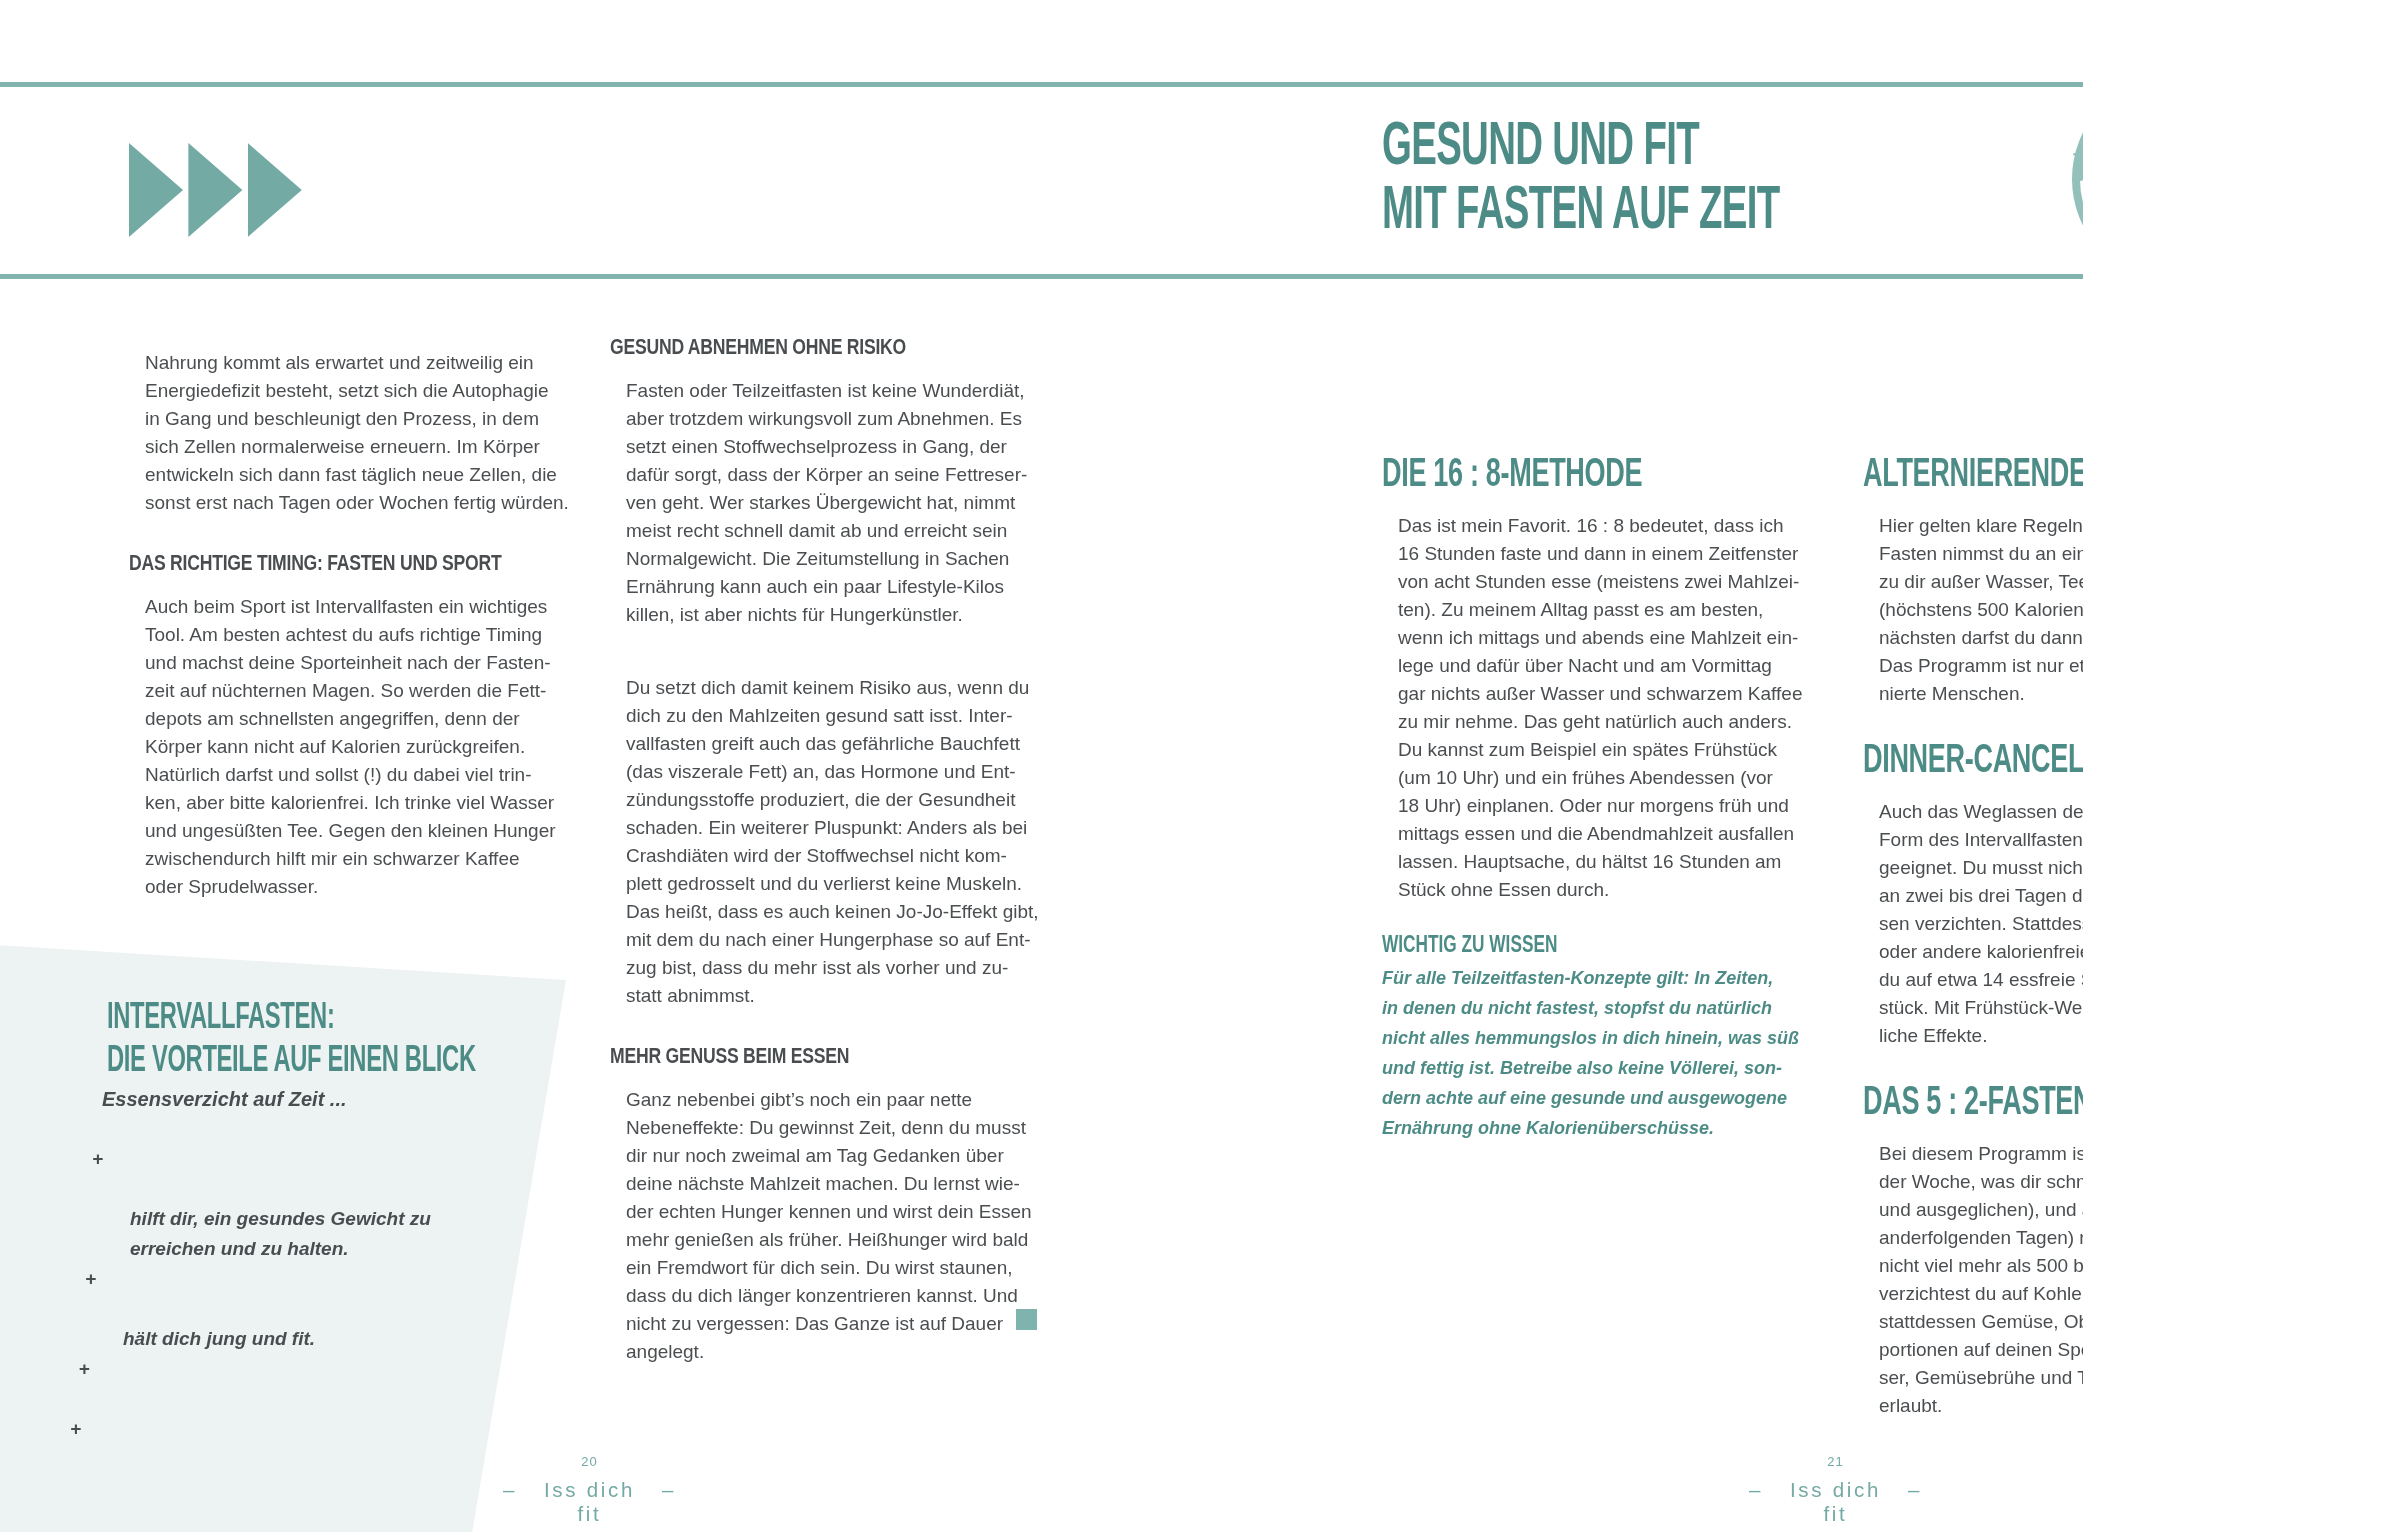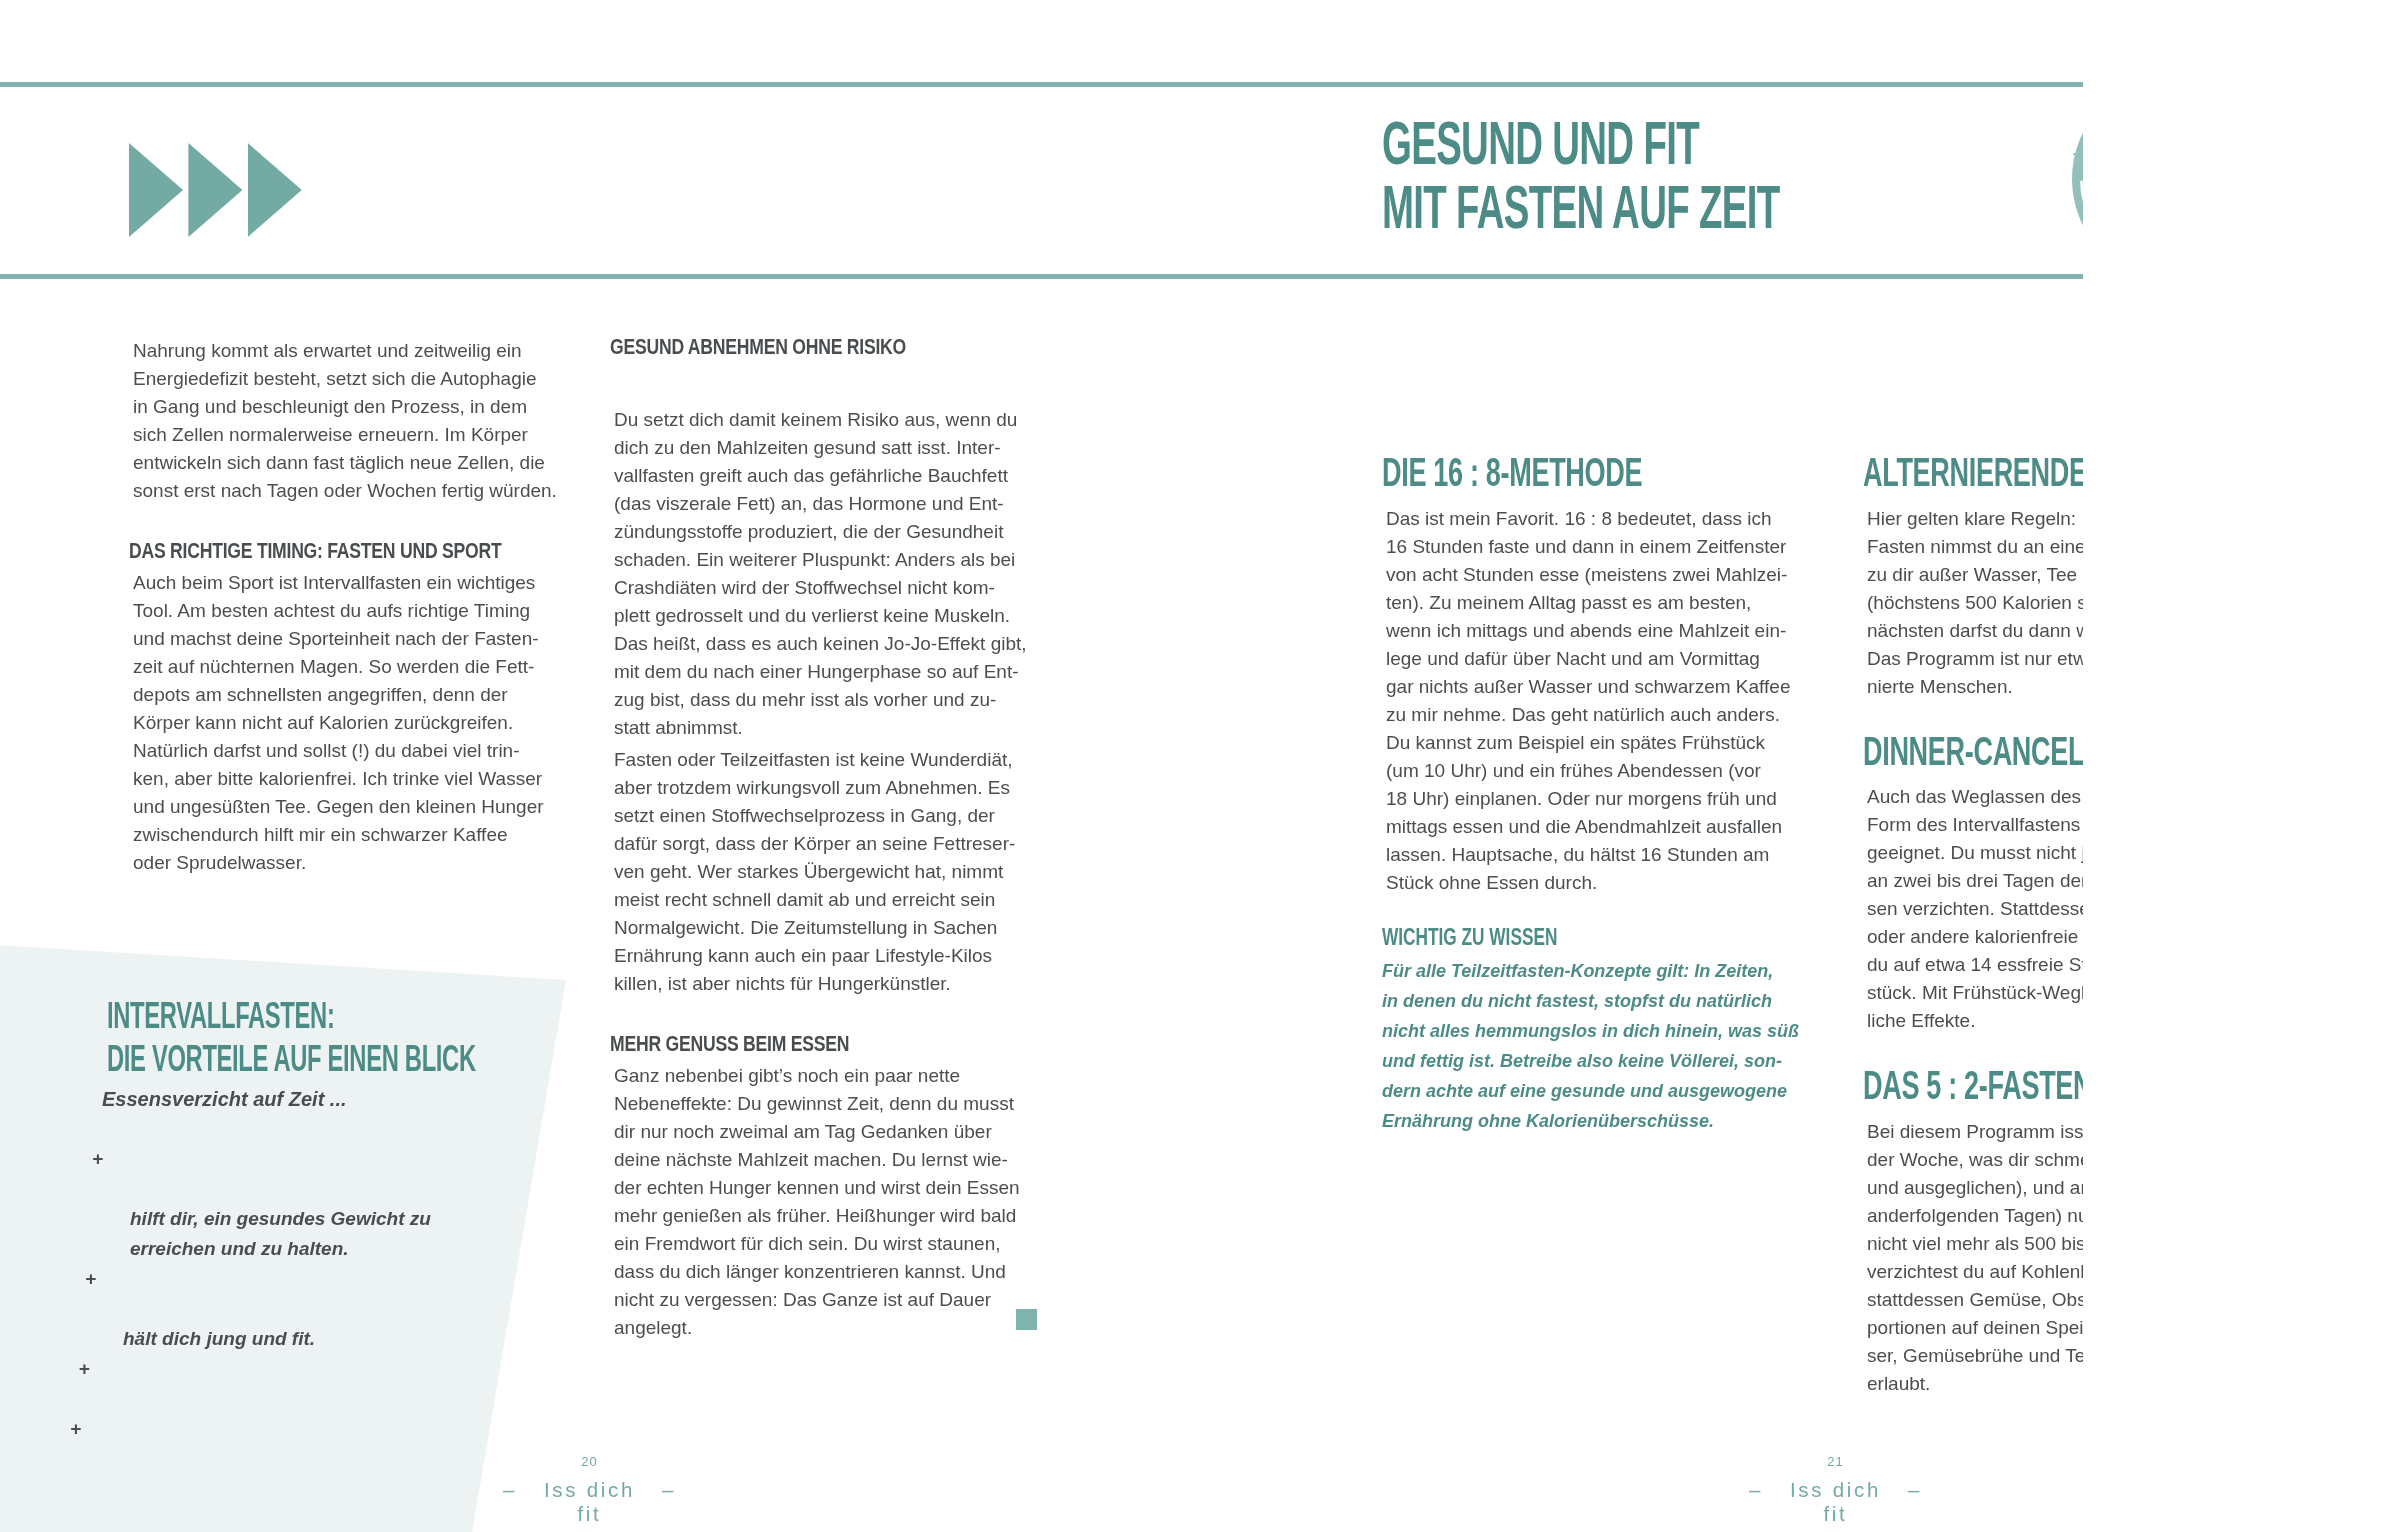--- a/index.html
+++ b/index.html
@@ -19,21 +19,21 @@
   .badge-ring{position:absolute;inset:6.5px;border:8.7px solid #93c0bb;border-radius:50%;}
   .badge-text{position:relative;transform:rotate(-9deg);text-align:center;color:#93c0bb;
               font-family:"DejaVu Serif",serif;font-style:italic;font-weight:bold;font-size:39px;line-height:41px;}
   .badge-underline{height:3.8px;background:#93c0bb;width:125px;margin:6.5px auto 0;border-radius:2.2px;transform:rotate(-2deg);}
 
   .col{position:absolute;width:459px;top:333px;font-size:19px;line-height:28px;}
   #col1{left:129px;} #col2{left:610px;}
   .right-col{position:absolute;width:454px;top:449px;font-size:19px;line-height:28px;}
   #col3{left:1382px;} #col4{left:1863px;}
 
-  .para{white-space:pre-line;margin:4px;}
+  .para{white-space:pre-line;margin:16px;}
   .subhead{font-weight:bold;font-size:22px;line-height:28px;color:#494d4f;transform:scaleX(0.8);
            transform-origin:0 50%;white-space:nowrap;letter-spacing:-0.3px;}
   .mt-head{margin-top:32px;} .mt-para{margin-top:45px;}
   .teal-head{color:#4d8c86;font-weight:bold;font-size:41px;line-height:47px;transform:scaleX(0.66);
              transform-origin:0 50%;white-space:nowrap;letter-spacing:-0.5px;margin-bottom:8.7px;}
   .teal-subhead{color:#4d8c86;font-weight:bold;font-size:23px;line-height:28px;margin-top:26px;
                 transform:scaleX(0.75);transform-origin:0 50%;white-space:nowrap;}
   .callout{color:#4d8c86;font-weight:bold;font-style:italic;white-space:pre-line;line-height:30px;
            font-size:18px;margin-top:5.4px;}
   .sec{margin-top:27px;}
@@ -109,41 +109,41 @@
 Körper kann nicht auf Kalorien zurückgreifen.
 Natürlich darfst und sollst (!) du dabei viel trin-
 ken, aber bitte kalorienfrei. Ich trinke viel Wasser
 und ungesüßten Tee. Gegen den kleinen Hunger
 zwischendurch hilft mir ein schwarzer Kaffee
 oder Sprudelwasser.</p>
   </div>
 
   <div class="col" id="col2">
     <div class="subhead">GESUND ABNEHMEN OHNE RISIKO</div>
+    <p class="para">Fasten oder Teilzeitfasten ist keine Wunderdiät,
+aber trotzdem wirkungsvoll zum Abnehmen. Es
+setzt einen Stoffwechselprozess in Gang, der
+dafür sorgt, dass der Körper an seine Fettreser-
+ven geht. Wer starkes Übergewicht hat, nimmt
+meist recht schnell damit ab und erreicht sein
+Normalgewicht. Die Zeitumstellung in Sachen
+Ernährung kann auch ein paar Lifestyle-Kilos
+killen, ist aber nichts für Hungerkünstler.</p>
     <p class="para mt-para">Du setzt dich damit keinem Risiko aus, wenn du
 dich zu den Mahlzeiten gesund satt isst. Inter-
 vallfasten greift auch das gefährliche Bauchfett
 (das viszerale Fett) an, das Hormone und Ent-
 zündungsstoffe produziert, die der Gesundheit
 schaden. Ein weiterer Pluspunkt: Anders als bei
 Crashdiäten wird der Stoffwechsel nicht kom-
 plett gedrosselt und du verlierst keine Muskeln.
 Das heißt, dass es auch keinen Jo-Jo-Effekt gibt,
 mit dem du nach einer Hungerphase so auf Ent-
 zug bist, dass du mehr isst als vorher und zu-
 statt abnimmst.</p>
-    <p class="para">Fasten oder Teilzeitfasten ist keine Wunderdiät,
-aber trotzdem wirkungsvoll zum Abnehmen. Es
-setzt einen Stoffwechselprozess in Gang, der
-dafür sorgt, dass der Körper an seine Fettreser-
-ven geht. Wer starkes Übergewicht hat, nimmt
-meist recht schnell damit ab und erreicht sein
-Normalgewicht. Die Zeitumstellung in Sachen
-Ernährung kann auch ein paar Lifestyle-Kilos
-killen, ist aber nichts für Hungerkünstler.</p>
     <div class="subhead mt-head">MEHR GENUSS BEIM ESSEN</div>
     <p class="para">Ganz nebenbei gibt’s noch ein paar nette
 Nebeneffekte: Du gewinnst Zeit, denn du musst
 dir nur noch zweimal am Tag Gedanken über
 deine nächste Mahlzeit machen. Du lernst wie-
 der echten Hunger kennen und wirst dein Essen
 mehr genießen als früher. Heißhunger wird bald
 ein Fremdwort für dich sein. Du wirst staunen,
 dass du dich länger konzentrieren kannst. Und
 nicht zu vergessen: Das Ganze ist auf Dauer

